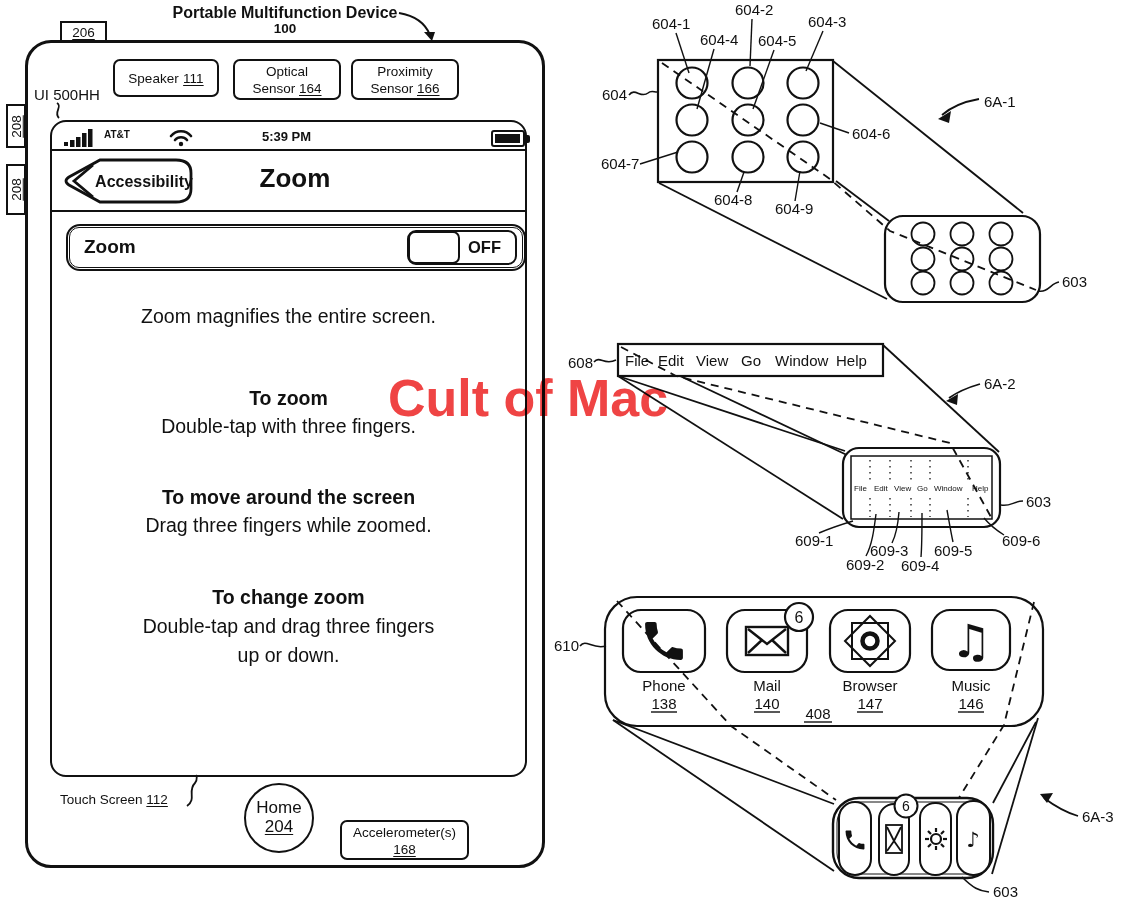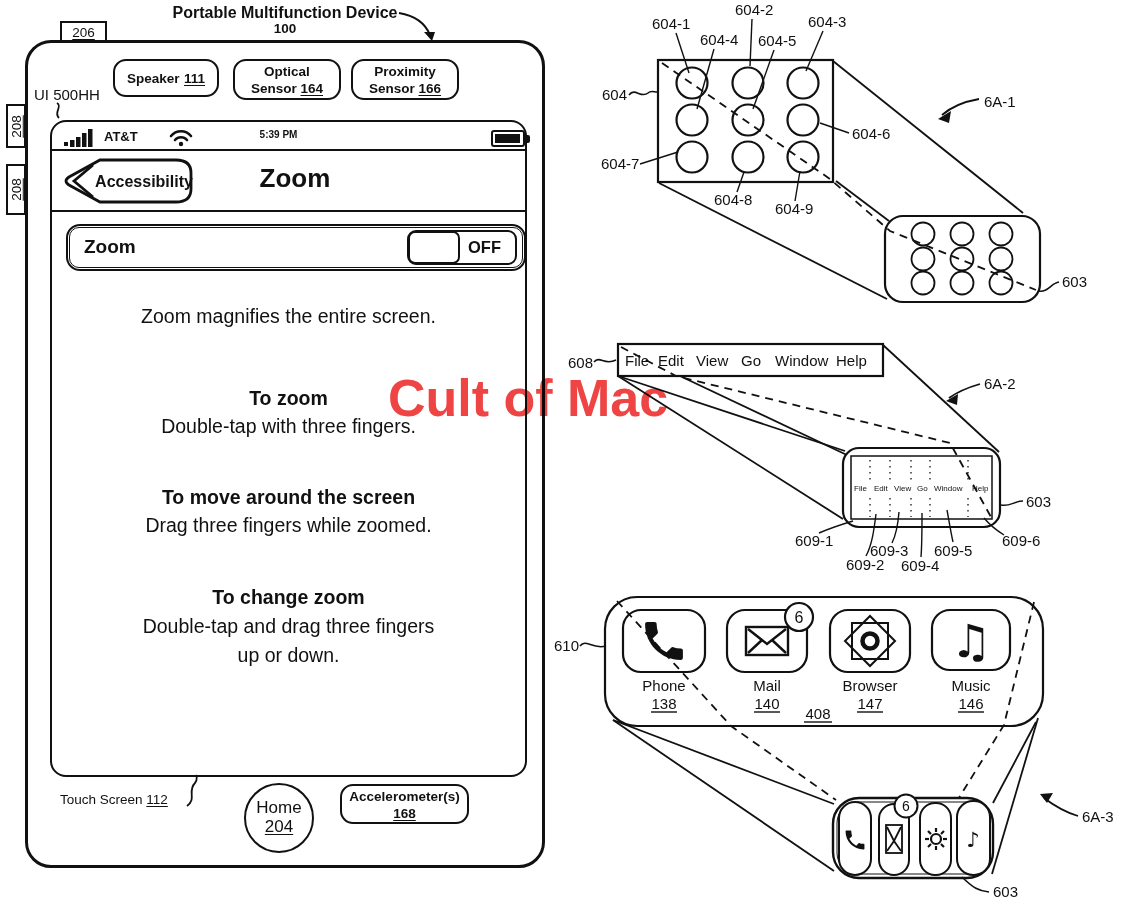--- a/index.html
+++ b/index.html
@@ -2,21 +2,21 @@
 <html><head>
 <meta charset="utf-8">
 <style>
   html,body{margin:0;padding:0;background:#fff;}
   #canvas{position:relative;width:1133px;height:906px;background:#fff;overflow:hidden;
           font-family:"Liberation Sans",sans-serif;color:#111;}
   .abs{position:absolute;box-sizing:border-box;}
   .ctr{text-align:center;}
   .b{font-weight:bold;}
   .u{text-decoration:underline;text-underline-offset:2px;}
-  .box{border:2.5px solid #111;border-radius:13px;background:#fff;font-weight:bold;}
+  .box{border:2.5px solid #111;border-radius:7px;background:#fff;}
   .lbl{font-size:13.5px;line-height:16.5px;}
   .bodytxt{left:50px;width:477px;font-size:19.5px;line-height:23px;text-align:center;}
   #device{left:25px;top:40px;width:520px;height:828px;border:3px solid #111;border-radius:26px;background:#fff;}
   #screen{left:50px;top:120px;width:477px;height:657px;border:2.5px solid #111;border-radius:16px;background:#fff;}
   #statusbar{left:52px;top:121px;width:473px;height:30px;border-bottom:2.5px solid #111;}
   #navdiv{left:52px;top:210px;width:473px;height:0;border-top:2.5px solid #111;}
   #zoomrow{left:66px;top:224px;width:460px;height:47px;border:2px solid #111;border-radius:14px;}
   #zoomrow-inner{left:69px;top:227px;width:454px;height:41px;border:1.5px solid #111;border-radius:10px;}
   #toggle-track{left:407px;top:230px;width:110px;height:35px;border:2.5px solid #111;border-radius:9px;background:#fff;}
   #toggle-knob{left:408px;top:231px;width:52px;height:33px;border:2.5px solid #111;border-radius:7px;background:#fff;}
@@ -69,27 +69,27 @@
   <div id="screen" class="abs"></div>
   <div id="statusbar" class="abs"></div>
 
   <svg class="abs" style="left:64px;top:129px;" width="34" height="18" viewBox="0 0 34 18">
     <rect x="0" y="13" width="4" height="4" fill="#111"></rect>
     <rect x="6" y="11" width="4.5" height="7" fill="#111"></rect>
     <rect x="12" y="8" width="4.5" height="10" fill="#111"></rect>
     <rect x="18" y="4" width="4.5" height="14" fill="#111"></rect>
     <rect x="24" y="0" width="4.5" height="18" fill="#111"></rect>
   </svg>
-  <div class="abs b" style="left:104px;top:129px;font-size:13px;">AT&amp;T</div>
+  <div class="abs b" style="left:104px;top:129px;font-size:10px;">AT&amp;T</div>
   <svg class="abs" style="left:168px;top:128px;" width="26" height="19" viewBox="0 0 26 19">
     <path d="M3,8 A13,13 0 0 1 23,8" fill="none" stroke="#111" stroke-width="2.6" stroke-linecap="round"></path>
     <path d="M7,12 A8,8 0 0 1 19,12" fill="none" stroke="#111" stroke-width="2.6" stroke-linecap="round"></path>
     <circle cx="13" cy="16" r="2.2" fill="#111"></circle>
   </svg>
-  <div class="abs ctr b" style="left:40px;top:129px;width:477px;font-size:10px;">5:39 PM</div>
+  <div class="abs ctr b" style="left:48px;top:129px;width:477px;font-size:13px;">5:39 PM</div>
   <div class="abs" style="left:491px;top:130px;width:34px;height:17px;border:2.5px solid #111;border-radius:3px;">
     <div class="abs" style="left:2px;top:2px;width:25px;height:9px;background:#111;"></div>
   </div>
   <div class="abs" style="left:526px;top:135px;width:4px;height:8px;background:#111;border-radius:0 2px 2px 0;"></div>
 
   <svg class="abs" style="left:56px;top:156px;" width="142" height="50" viewBox="0 0 142 50">
     <path d="M44,4 H120 Q135,4 135,17 V33 Q135,46 120,46 H44 L13,29 Q7,25 13,21 Z" fill="#fff" stroke="#111" stroke-width="2.8"></path>
     <path d="M37,9 L18,25 L37,41" fill="none" stroke="#111" stroke-width="2.8"></path>
     <text x="88" y="31" text-anchor="middle" font-size="16" font-weight="bold">Accessibility</text>
   </svg>
@@ -113,21 +113,21 @@
   <div class="abs bodytxt" style="top:644px;">up or down.</div>
 
   <div class="abs" style="left:60px;top:792px;font-size:13.5px;text-align:right;">
     <span>Touch Screen</span>
     <span class="u">112</span>
   </div>
   <div id="home-btn" class="abs">
     <div>Home</div>
     <div class="u">204</div>
   </div>
-  <div class="abs box ctr" style="left:340px;top:784px;width:129px;height:40px;padding-top:3px;">
+  <div class="abs box ctr" style="left:340px;top:820px;width:129px;height:40px;padding-top:3px;">
     <div class="lbl">Accelerometer(s)</div>
     <div class="lbl u">168</div>
   </div>
 
   <svg class="abs" style="left:0;top:0;z-index:10;" width="1133" height="906" viewBox="0 0 1133 906">
 
     <g stroke="#111" stroke-width="1.8" fill="none">
       <path d="M399,13 C417,16 426,25 430,35" stroke-width="2"></path>
       <path d="M57,103 C63,107 53,112 59,118"></path>
       <path d="M187,806 C197,799 187,791 195,783 C198,780 196,777 197,775"></path>

